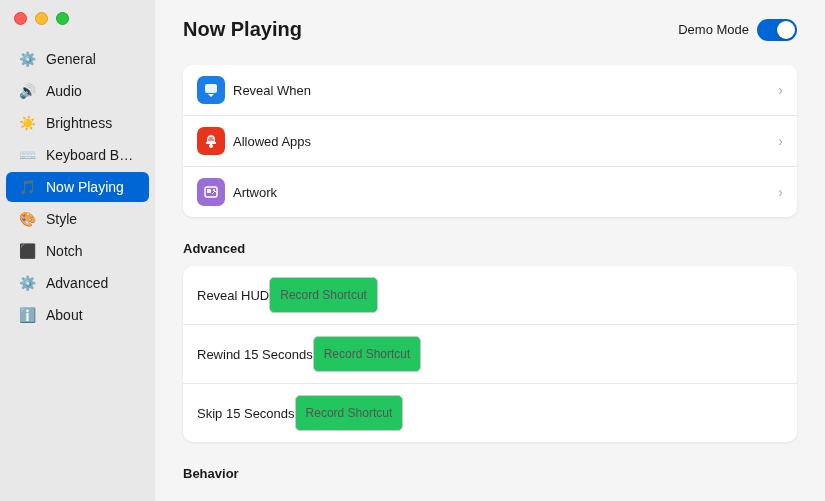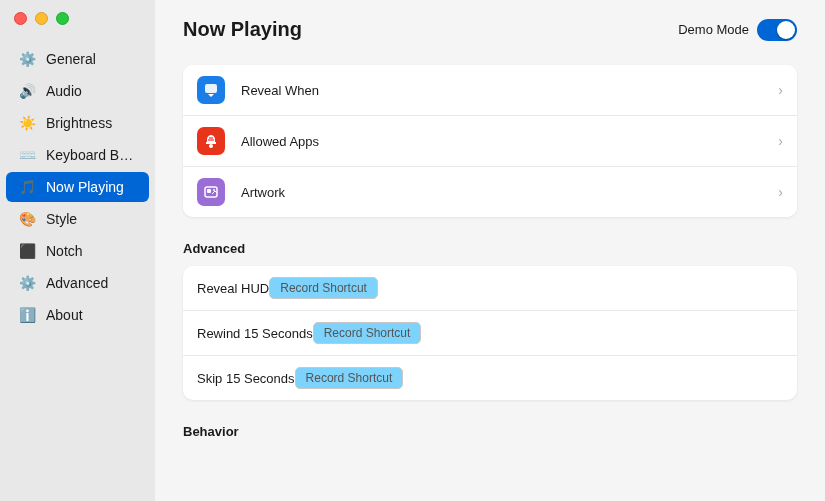--- a/index.html
+++ b/index.html
@@ -137,21 +137,21 @@
       background: white;
       border-radius: 10px;
       overflow: hidden;
       margin-bottom: 24px;
       box-shadow: 0 1px 3px rgba(0,0,0,0.08);
     }
 
     .menu-row {
       display: flex;
       align-items: center;
-      gap: 16px;
+      gap: 8px;
       padding: 11px 14px;
       cursor: pointer;
       border-bottom: 1px solid #e8e8e8;
       background: white;
     }
 
     .menu-row:last-child {
       border-bottom: none;
     }
 
@@ -206,24 +206,24 @@
     .shortcut-row:last-child {
       border-bottom: none;
     }
 
     .shortcut-label {
       font-size: 13px;
       color: #1a1a1a;
     }
 
     .record-btn {
-      background: #7dd3fc;
+      background: #22c55e;
       border: 1px solid #c8c8c8;
       border-radius: 5px;
-      padding: 3px 10px;
+      padding: 10px 10px;
       font-size: 12px;
       color: #555;
       cursor: pointer;
     }
 
     
     .icon-blue { background: #1a7de8; }
     .icon-red { background: #e8341a; }
     .icon-purple { background: #9b6dd6; }
   </style>

